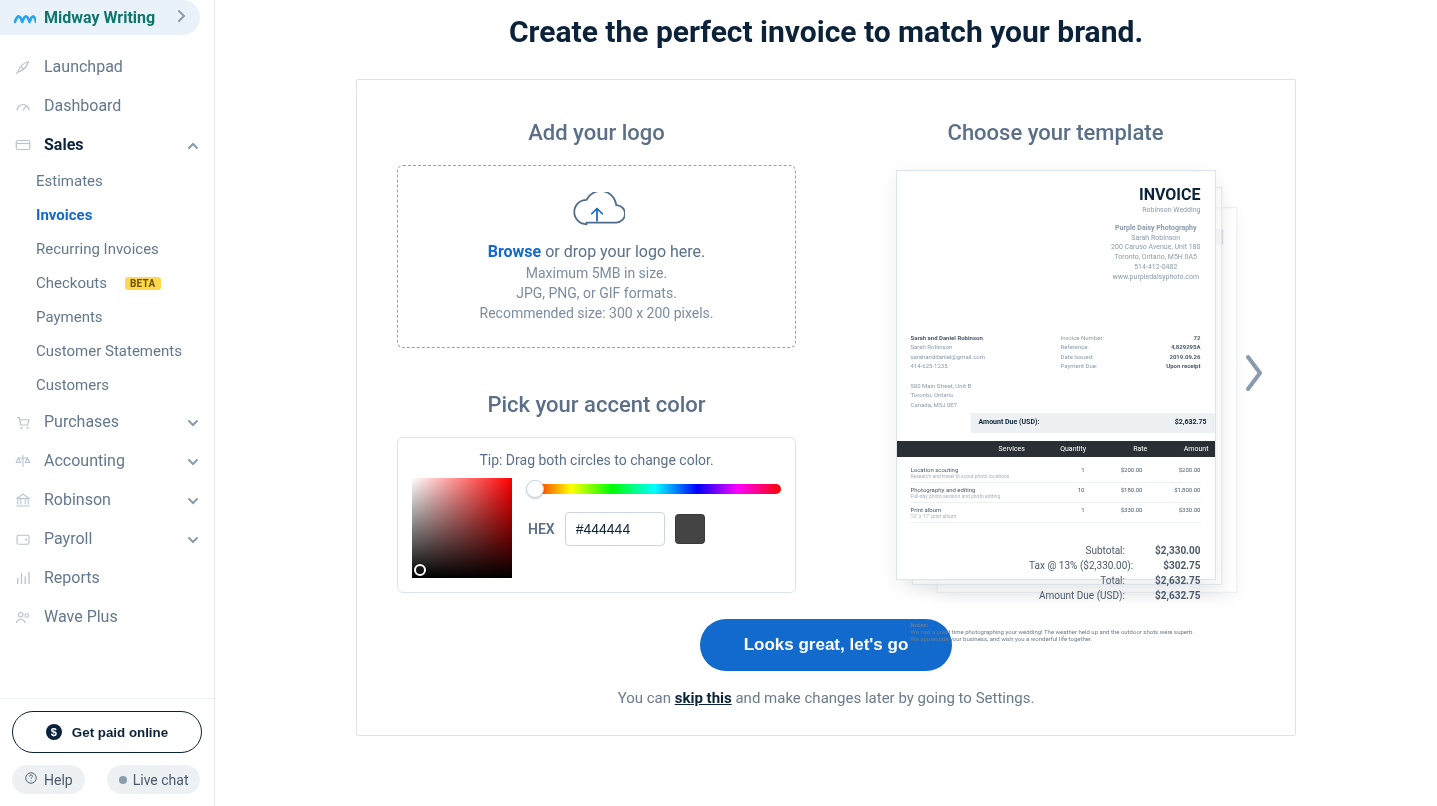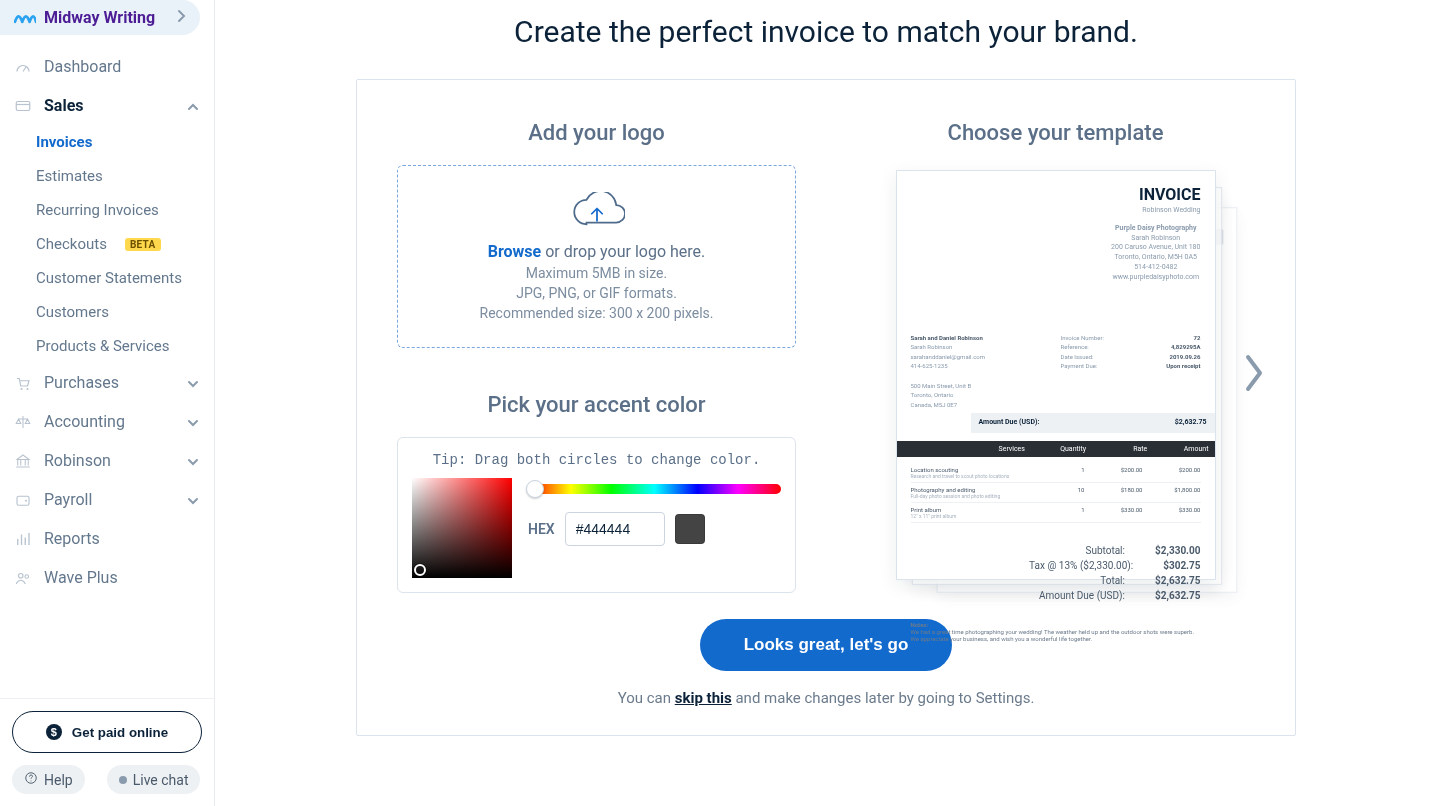--- a/index.html
+++ b/index.html
@@ -2,56 +2,56 @@
 <html><head>
 <meta charset="utf-8">
 <style>
 * { box-sizing: border-box; margin: 0; padding: 0; }
 body { font-family: -apple-system, BlinkMacSystemFont, "Segoe UI", Roboto, Helvetica, Arial, sans-serif; background: #fff; color: #0b2239; width:1437px; height:806px; overflow:hidden; }
 
 .app { display:flex; height:100%; }
 
 
 .sidebar { width:215px; background:#fff; border-right:1px solid #e6eaef; display:flex; flex-direction:column; position:relative; }
-.workspace { display:flex; align-items:center; gap:8px; padding:8px 14px 8px 14px; background:#eaf2f9; border-radius:0 24px 24px 0; margin-right:14px; color:#4c1d95; font-weight:700; }
+.workspace { display:flex; align-items:center; gap:8px; padding:8px 14px 8px 14px; background:#eaf2f9; border-radius:0 24px 24px 0; margin-right:14px; color:#0f766e; font-weight:700; }
 .workspace .logo { width:22px; height:18px; }
 .workspace .chev { margin-left:auto; color:#8a9bad; }
 .nav { flex:1; overflow:auto; padding-top:12px; }
 .nav-item { display:flex; align-items:center; gap:12px; padding:10px 14px; color:#64788d; cursor:pointer; font-size:16px; }
 .nav-item .icon { width:18px; height:18px; color:#b8c3cf; flex:0 0 18px; }
 .nav-item.section { font-weight:700; color:#0b2239; }
 .nav-item .chev { margin-left:auto; width:14px; height:14px; color:#8a9bad; }
 .sub { padding-left:36px; }
 .sub .nav-item { padding:8px 14px 8px 0; font-size:15px; color:#64788d; }
 .sub .nav-item.active { color:#136acd; font-weight:700; }
 .badge { background:#ffd84d; color:#6b5100; font-size:10px; font-weight:700; padding:1px 5px; border-radius:3px; margin-left:6px; letter-spacing:.3px; }
 .sidebar-bottom { padding:12px; border-top:1px solid #eef1f4; display:flex; flex-direction:column; gap:12px; }
 .get-paid { display:flex; align-items:center; justify-content:center; gap:10px; border:1px solid #0b2239; border-radius:24px; padding:12px 14px; font-weight:700; color:#0b2239; cursor:pointer; background:#fff; }
 .dollar-circle{ width:16px; height:16px; border-radius:50%; background:#0b2239; color:#fff; display:inline-flex; align-items:center; justify-content:center; font-size:11px; font-weight:700;}
 .footer-pills { display:flex; gap:22px; }
 .pill { display:flex; align-items:center; gap:6px; background:#eef1f4; color:#4a5a6b; padding:6px 12px; border-radius:18px; font-size:14px; cursor:pointer; }
 .dot{width:8px;height:8px;border-radius:50%;background:#8a9bad;display:inline-block;}
 
 
 .main { flex:1; overflow:auto; padding:8px 40px 40px 40px; }
-h1.page-title{ text-align:center; font-size:30px; font-weight:400; color:#0b2239; margin:6px 0 30px 0; }
+h1.page-title{ text-align:center; font-size:30px; font-weight:700; color:#0b2239; margin:6px 0 30px 0; }
 .card{ max-width:940px; margin:0 auto; border:1px solid #dbe3ec; border-radius:2px; padding:40px 40px 28px 40px; }
 .cols{ display:flex; gap:60px; }
 .col{ flex:1; }
 .section-title{ text-align:center; color:#5b7088; font-size:22px; margin-bottom:20px; font-weight:500;}
 
 
 .dropzone{ border:1.5px dashed #7aa6df; border-radius:6px; padding:26px 20px; text-align:center; color:#5b7088; cursor:pointer;}
 .cloud{ width:56px; height:40px; margin:0 auto 10px auto; display:block; }
 .browse{ color:#136acd; font-weight:700;text-align:center;}
 .dz-sub{ font-size:14px; color:#7c8da0; margin-top:4px;}
 
 
 .picker{ border:1px solid #dbe3ec; border-radius:6px; padding:14px; }
-.tip{ text-align:center; color:#5b7088; font-size:14px; margin-bottom:10px;font-family:Liberation Mono, monospace;}
+.tip{ text-align:center; color:#5b7088; font-size:14px; margin-bottom:10px;}
 .picker-row{ display:flex; gap:16px; align-items:flex-start;}
 .sat{ position:relative; width:100px; height:100px; background:
   linear-gradient(to top, #000, rgba(0,0,0,0)),
   linear-gradient(to right, #fff, rgba(255,255,255,0)),
   red; cursor:crosshair;}
 .sat .cursor{position:absolute; left:2px; bottom:2px; width:12px; height:12px; border:2px solid #fff; border-radius:50%; box-shadow:0 0 0 1px rgba(0,0,0,.3);}
 .right-picker{ flex:1; display:flex; flex-direction:column; gap:18px; padding-top:6px;}
 .hue{ position:relative; height:10px; border-radius:6px; background:linear-gradient(to right, #ff0000 0%, #ffff00 17%, #00ff00 33%, #00ffff 50%, #0000ff 67%, #ff00ff 83%, #ff0000 100%); cursor:pointer;}
 .hue .handle{position:absolute; left:-2px; top:-4px; width:18px; height:18px; background:#fff; border:1px solid #cbd4df; border-radius:50%; box-shadow:0 1px 2px rgba(0,0,0,.2);}
 .hex-row{ display:flex; align-items:center; gap:10px;}
@@ -115,60 +115,68 @@
         <svg width="10" height="14" viewBox="0 0 10 14">
             <path d="M3 2 L8 7 L3 12" fill="none" stroke="currentColor" stroke-width="2" stroke-linecap="round"></path>
           </svg>
       </span>
     </div>
 
     <nav class="nav">
       <div class="nav-item">
         <span class="icon">
             <svg viewBox="0 0 24 24">
+              <path d="M5 19c2-6 6-12 14-14-2 8-8 12-14 14zM5 19l-2 2m6-10l4 4" fill="none" stroke="currentColor" stroke-width="1.6"></path>
+            </svg>
+          </span>
+        <span>Launchpad</span>
+      </div>
+      <div class="nav-item">
+        <span class="icon">
+            <svg viewBox="0 0 24 24">
               <path d="M4 18a8 8 0 0116 0M12 18l4-6" fill="none" stroke="currentColor" stroke-width="1.6"></path>
             </svg>
           </span>
         <span>Dashboard</span>
       </div>
 
       <div class="nav-item section">
         <span class="icon">
             <svg viewBox="0 0 24 24">
               <rect x="3" y="6" width="18" height="12" rx="2" fill="none" stroke="currentColor" stroke-width="1.6"></rect>
               <path d="M3 10h18" stroke="currentColor" stroke-width="1.6"></path>
             </svg>
           </span>
         <span>Sales</span>
         <span class="chev"><svg viewBox="0 0 14 14">
               <path d="M3 9 L7 5 L11 9" fill="none" stroke="currentColor" stroke-width="2" stroke-linecap="round"></path>
             </svg></span>
       </div>
       <div class="sub">
+        <div class="nav-item">
+            <span>Estimates</span>
+          </div>
         <div class="nav-item active">
             <span>Invoices</span>
           </div>
         <div class="nav-item">
-            <span>Estimates</span>
-          </div>
-        <div class="nav-item">
             <span>Recurring Invoices</span>
           </div>
         <div class="nav-item">
           <span>Checkouts</span>
           <span class="badge">BETA</span>
         </div>
         <div class="nav-item">
+            <span>Payments</span>
+          </div>
+        <div class="nav-item">
             <span>Customer Statements</span>
           </div>
         <div class="nav-item">
             <span>Customers</span>
-          </div>
-        <div class="nav-item">
-            <span>Products &amp; Services</span>
           </div>
       </div>
 
       <div class="nav-item">
         <span class="icon">
             <svg viewBox="0 0 24 24">
               <path d="M4 6h3l2 10h9l2-7H8" fill="none" stroke="currentColor" stroke-width="1.6"></path>
               <circle cx="10" cy="20" r="1.4" fill="currentColor"></circle>
               <circle cx="18" cy="20" r="1.4" fill="currentColor"></circle>
             </svg>

